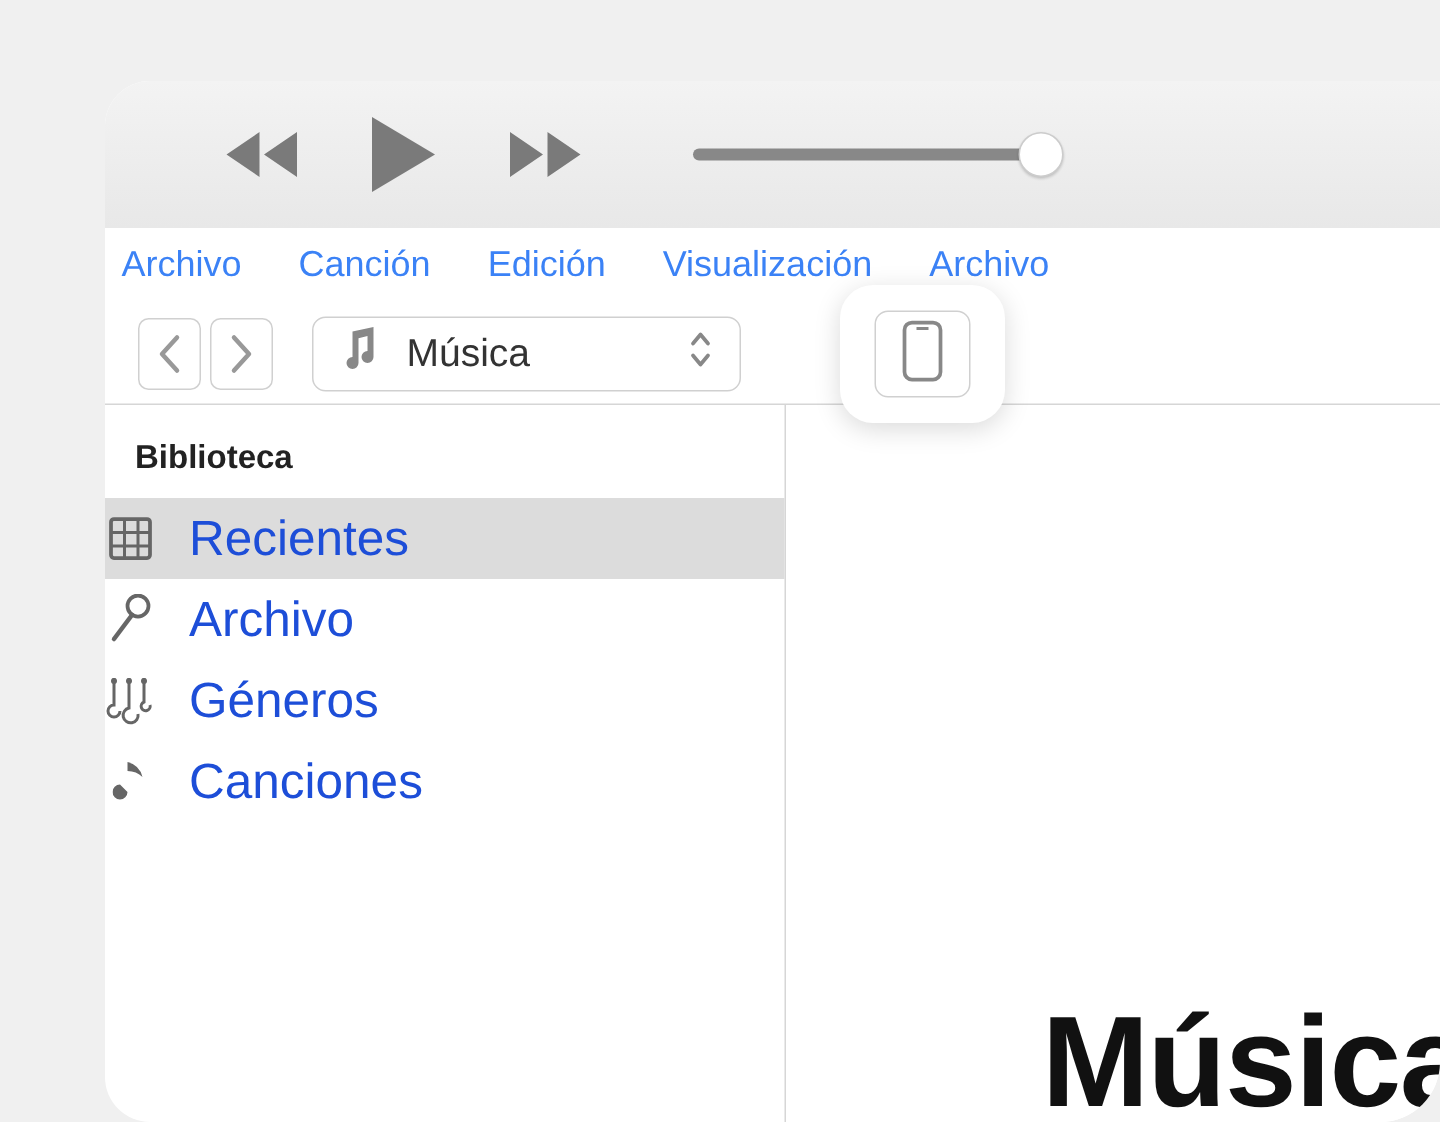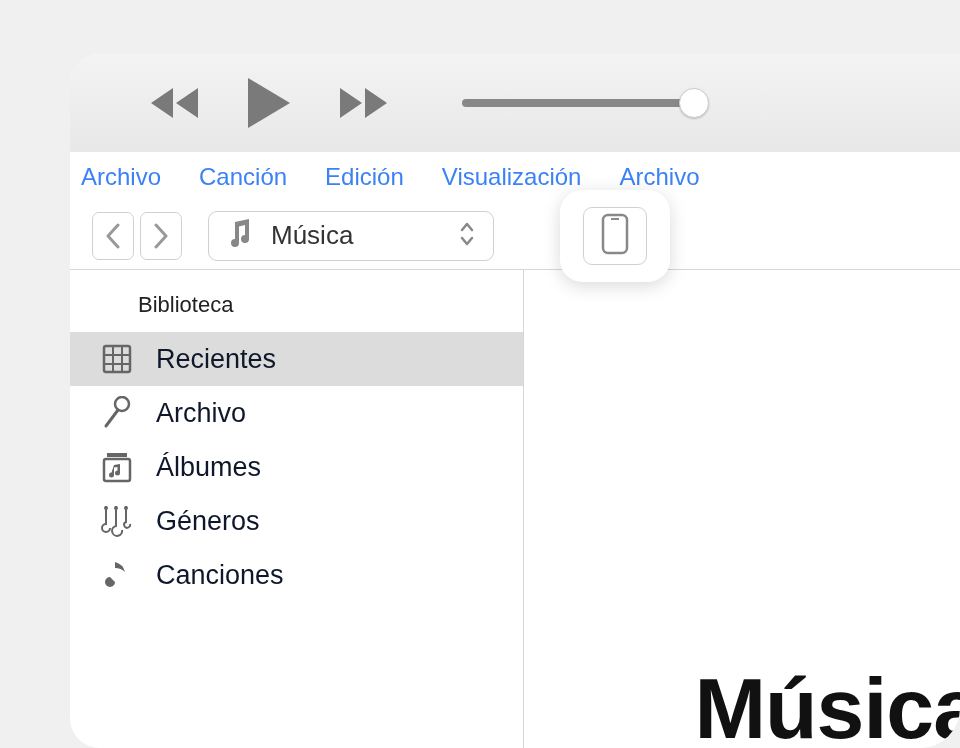--- a/index.html
+++ b/index.html
@@ -152,35 +152,33 @@
     .content-row {
       display: flex;
       height: calc(100% - 216px);
     }
     .sidebar {
       width: 454px;
       border-right: 1px solid #d6d6d6;
       padding-top: 16px;
     }
     .sidebar-header {
-      font-weight: 400;
+      font-weight: 700;
       font-size: 22px;
       padding: 6px 20px 14px 20px;
       color: #222;
-      margin-left: 48px;
     }
     .sidebar-item {
       display: flex;
       align-items: center;
       height: 54px;
-      padding-left: 30px;
       gap: 22px;
       cursor: pointer;
-      font-size: 27px;
-      color: #0f172a;
+      font-size: 33px;
+      color: #1d4ed8;
     }
     .sidebar-item.selected {
       background: #dcdcdc;
     }
     .sidebar-item .icon-slot {
       width: 34px;
       height: 34px;
       display: flex;
       align-items: center;
       justify-content: center;
@@ -307,30 +305,20 @@
         <div class="sidebar-item">
           <span class="icon-slot">
             <svg width="30" height="34" viewBox="0 0 30 34">
                 <circle cx="20" cy="8" r="7" fill="none" stroke="#666" stroke-width="2.5"></circle>
                 <line x1="16" y1="14" x2="4" y2="30" stroke="#666" stroke-width="3" stroke-linecap="round"></line>
               </svg>
           </span>
           <span>Archivo</span>
         </div>
 
-        <div class="sidebar-item">
-          <span class="icon-slot">
-            <svg width="30" height="32" viewBox="0 0 30 32">
-                <rect x="5" y="2" width="20" height="4" fill="#666"></rect>
-                <rect x="2" y="8" width="26" height="22" rx="2" fill="none" stroke="#666" stroke-width="2.5"></rect>
-                <path d="M12 14 L18 13 L18 22 A2.5 2.5 0 1 1 15.5 19.5 L15.5 16 L12 16.5 L12 24 A2.5 2.5 0 1 1 9.5 21.5" fill="#666"></path>
-              </svg>
-          </span>
-          <span>Álbumes</span>
-        </div>
 
         <div class="sidebar-item">
           <span class="icon-slot">
             <svg width="34" height="34" viewBox="0 0 34 34">
                 <path d="M6 2 L6 20 A4 4 0 1 0 10 24 M16 2 L16 22 A5 5 0 1 0 22 26 M26 2 L26 18 A3 3 0 1 0 30 20" stroke="#666" stroke-width="2" fill="none"></path>
                 <circle cx="6" cy="4" r="2" fill="#666"></circle>
                 <circle cx="16" cy="4" r="2" fill="#666"></circle>
                 <circle cx="26" cy="4" r="2" fill="#666"></circle>
               </svg>
           </span>

